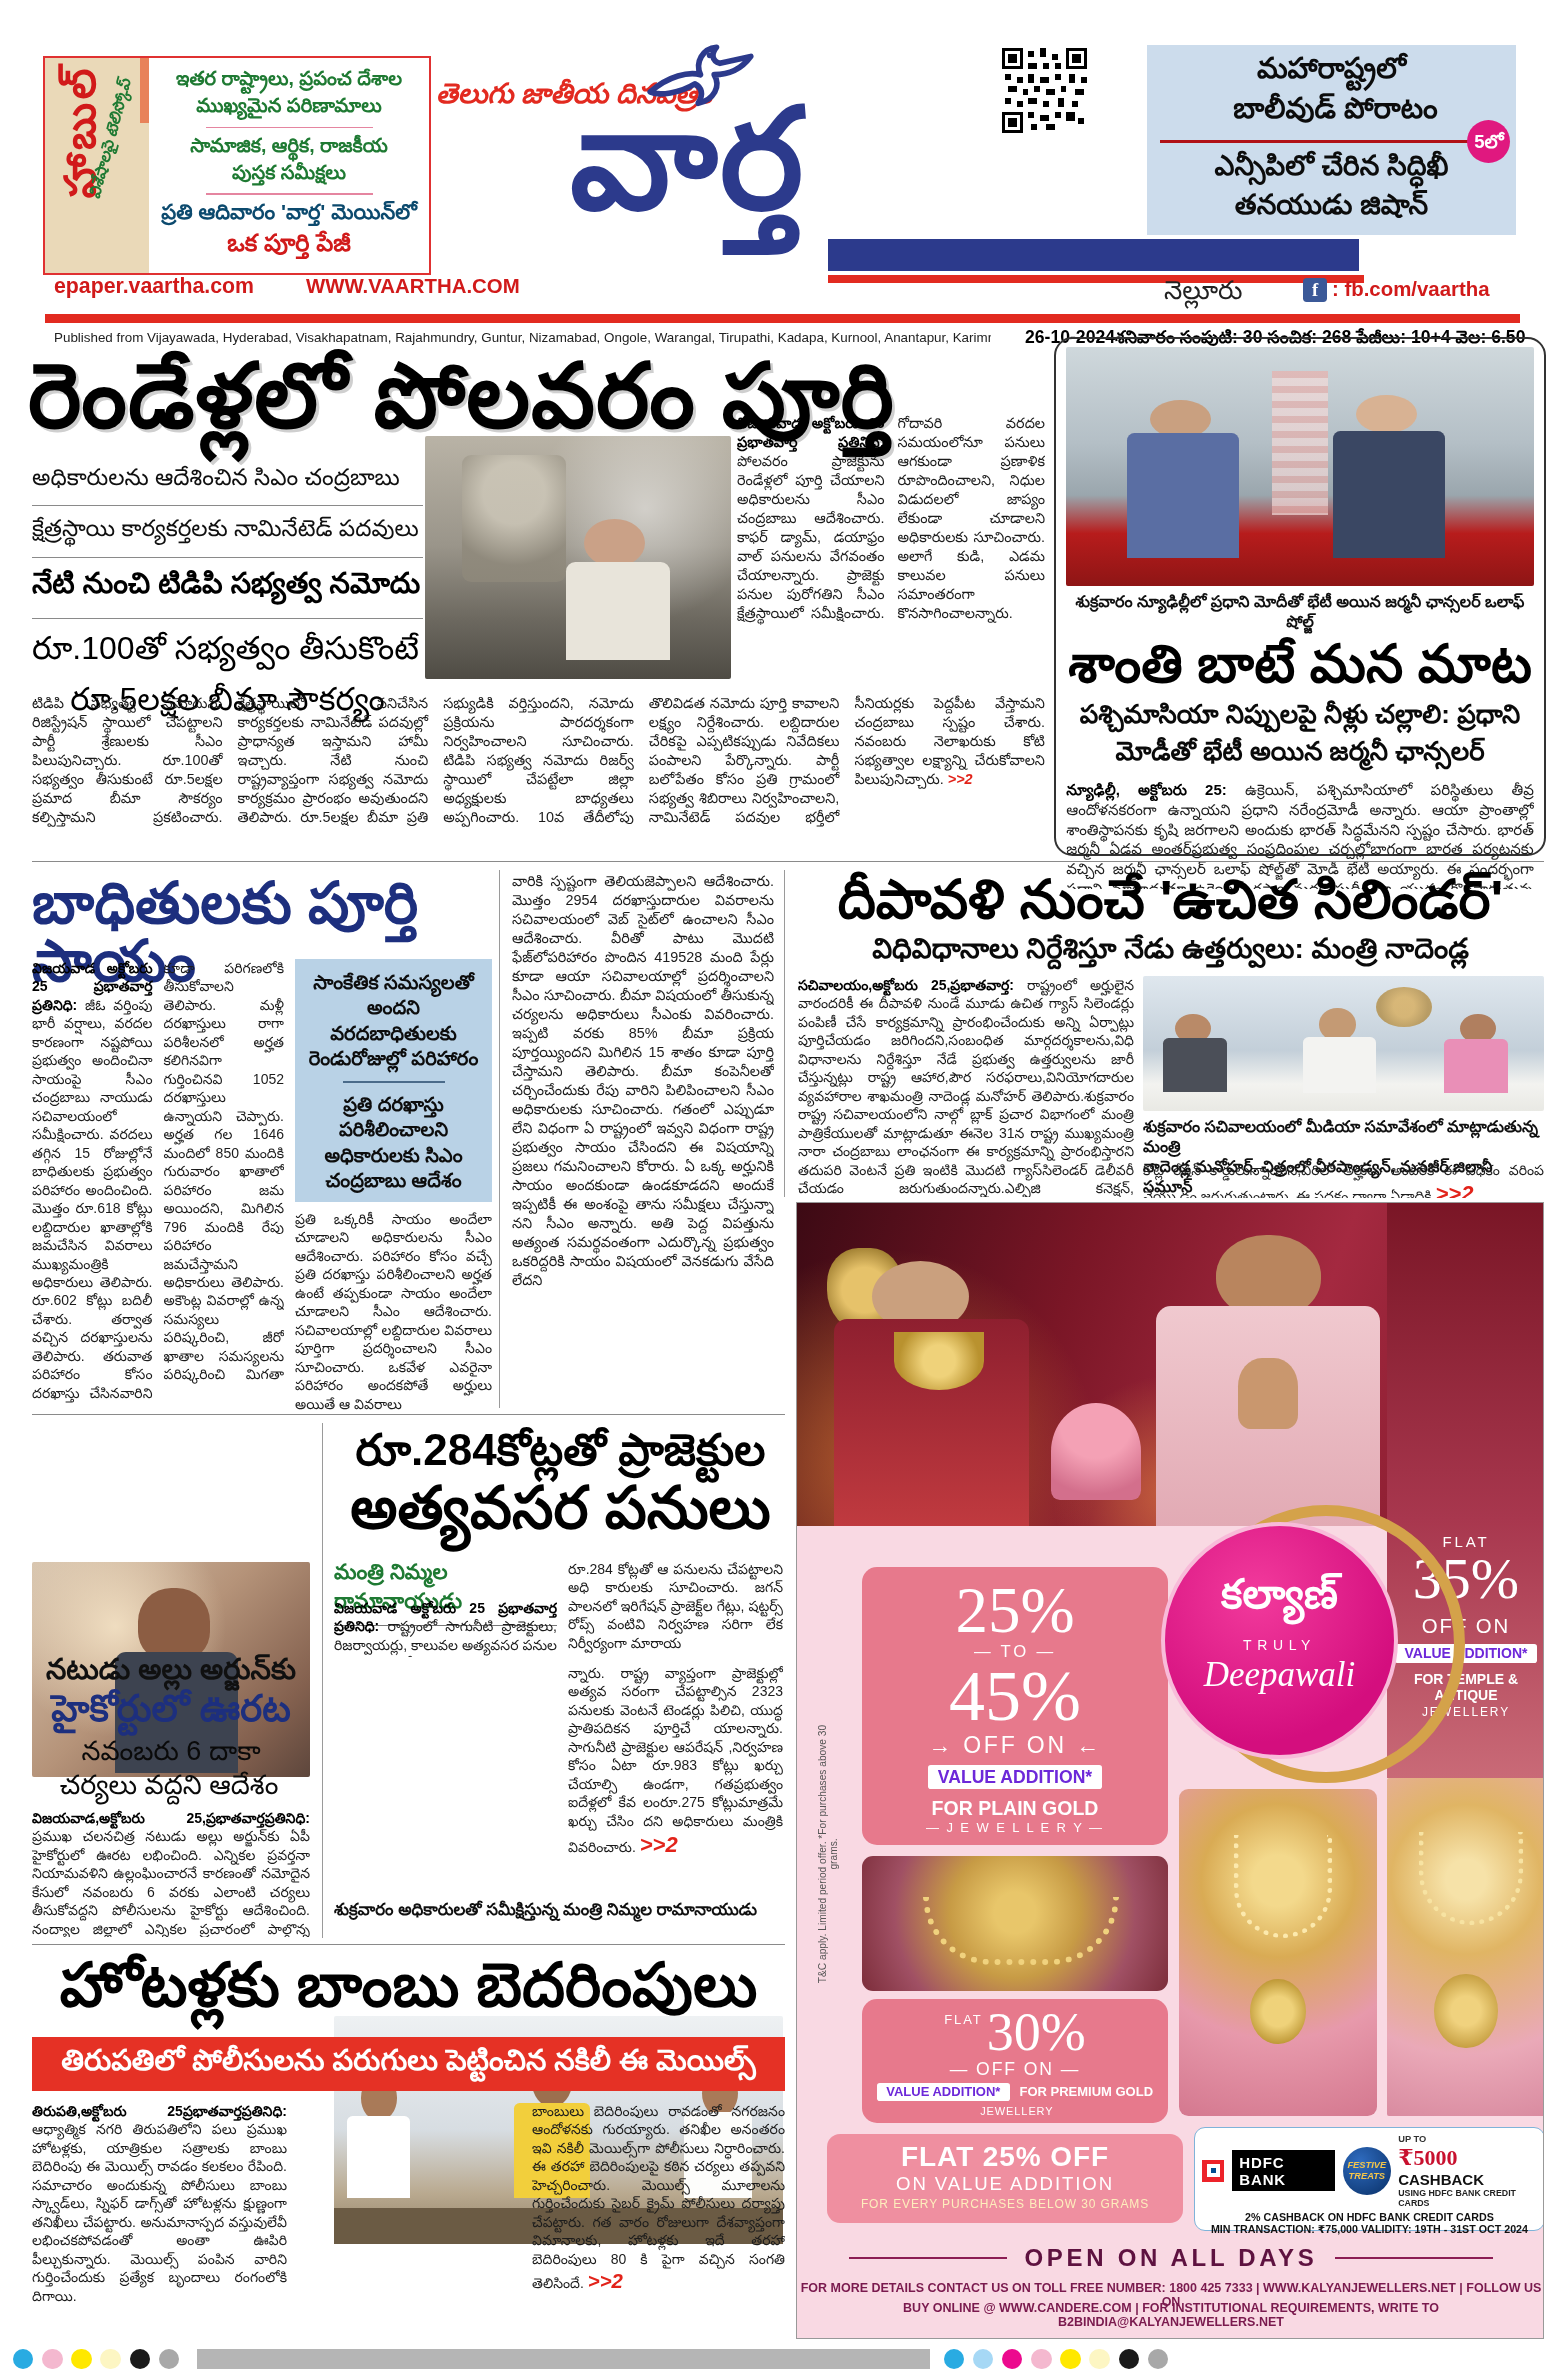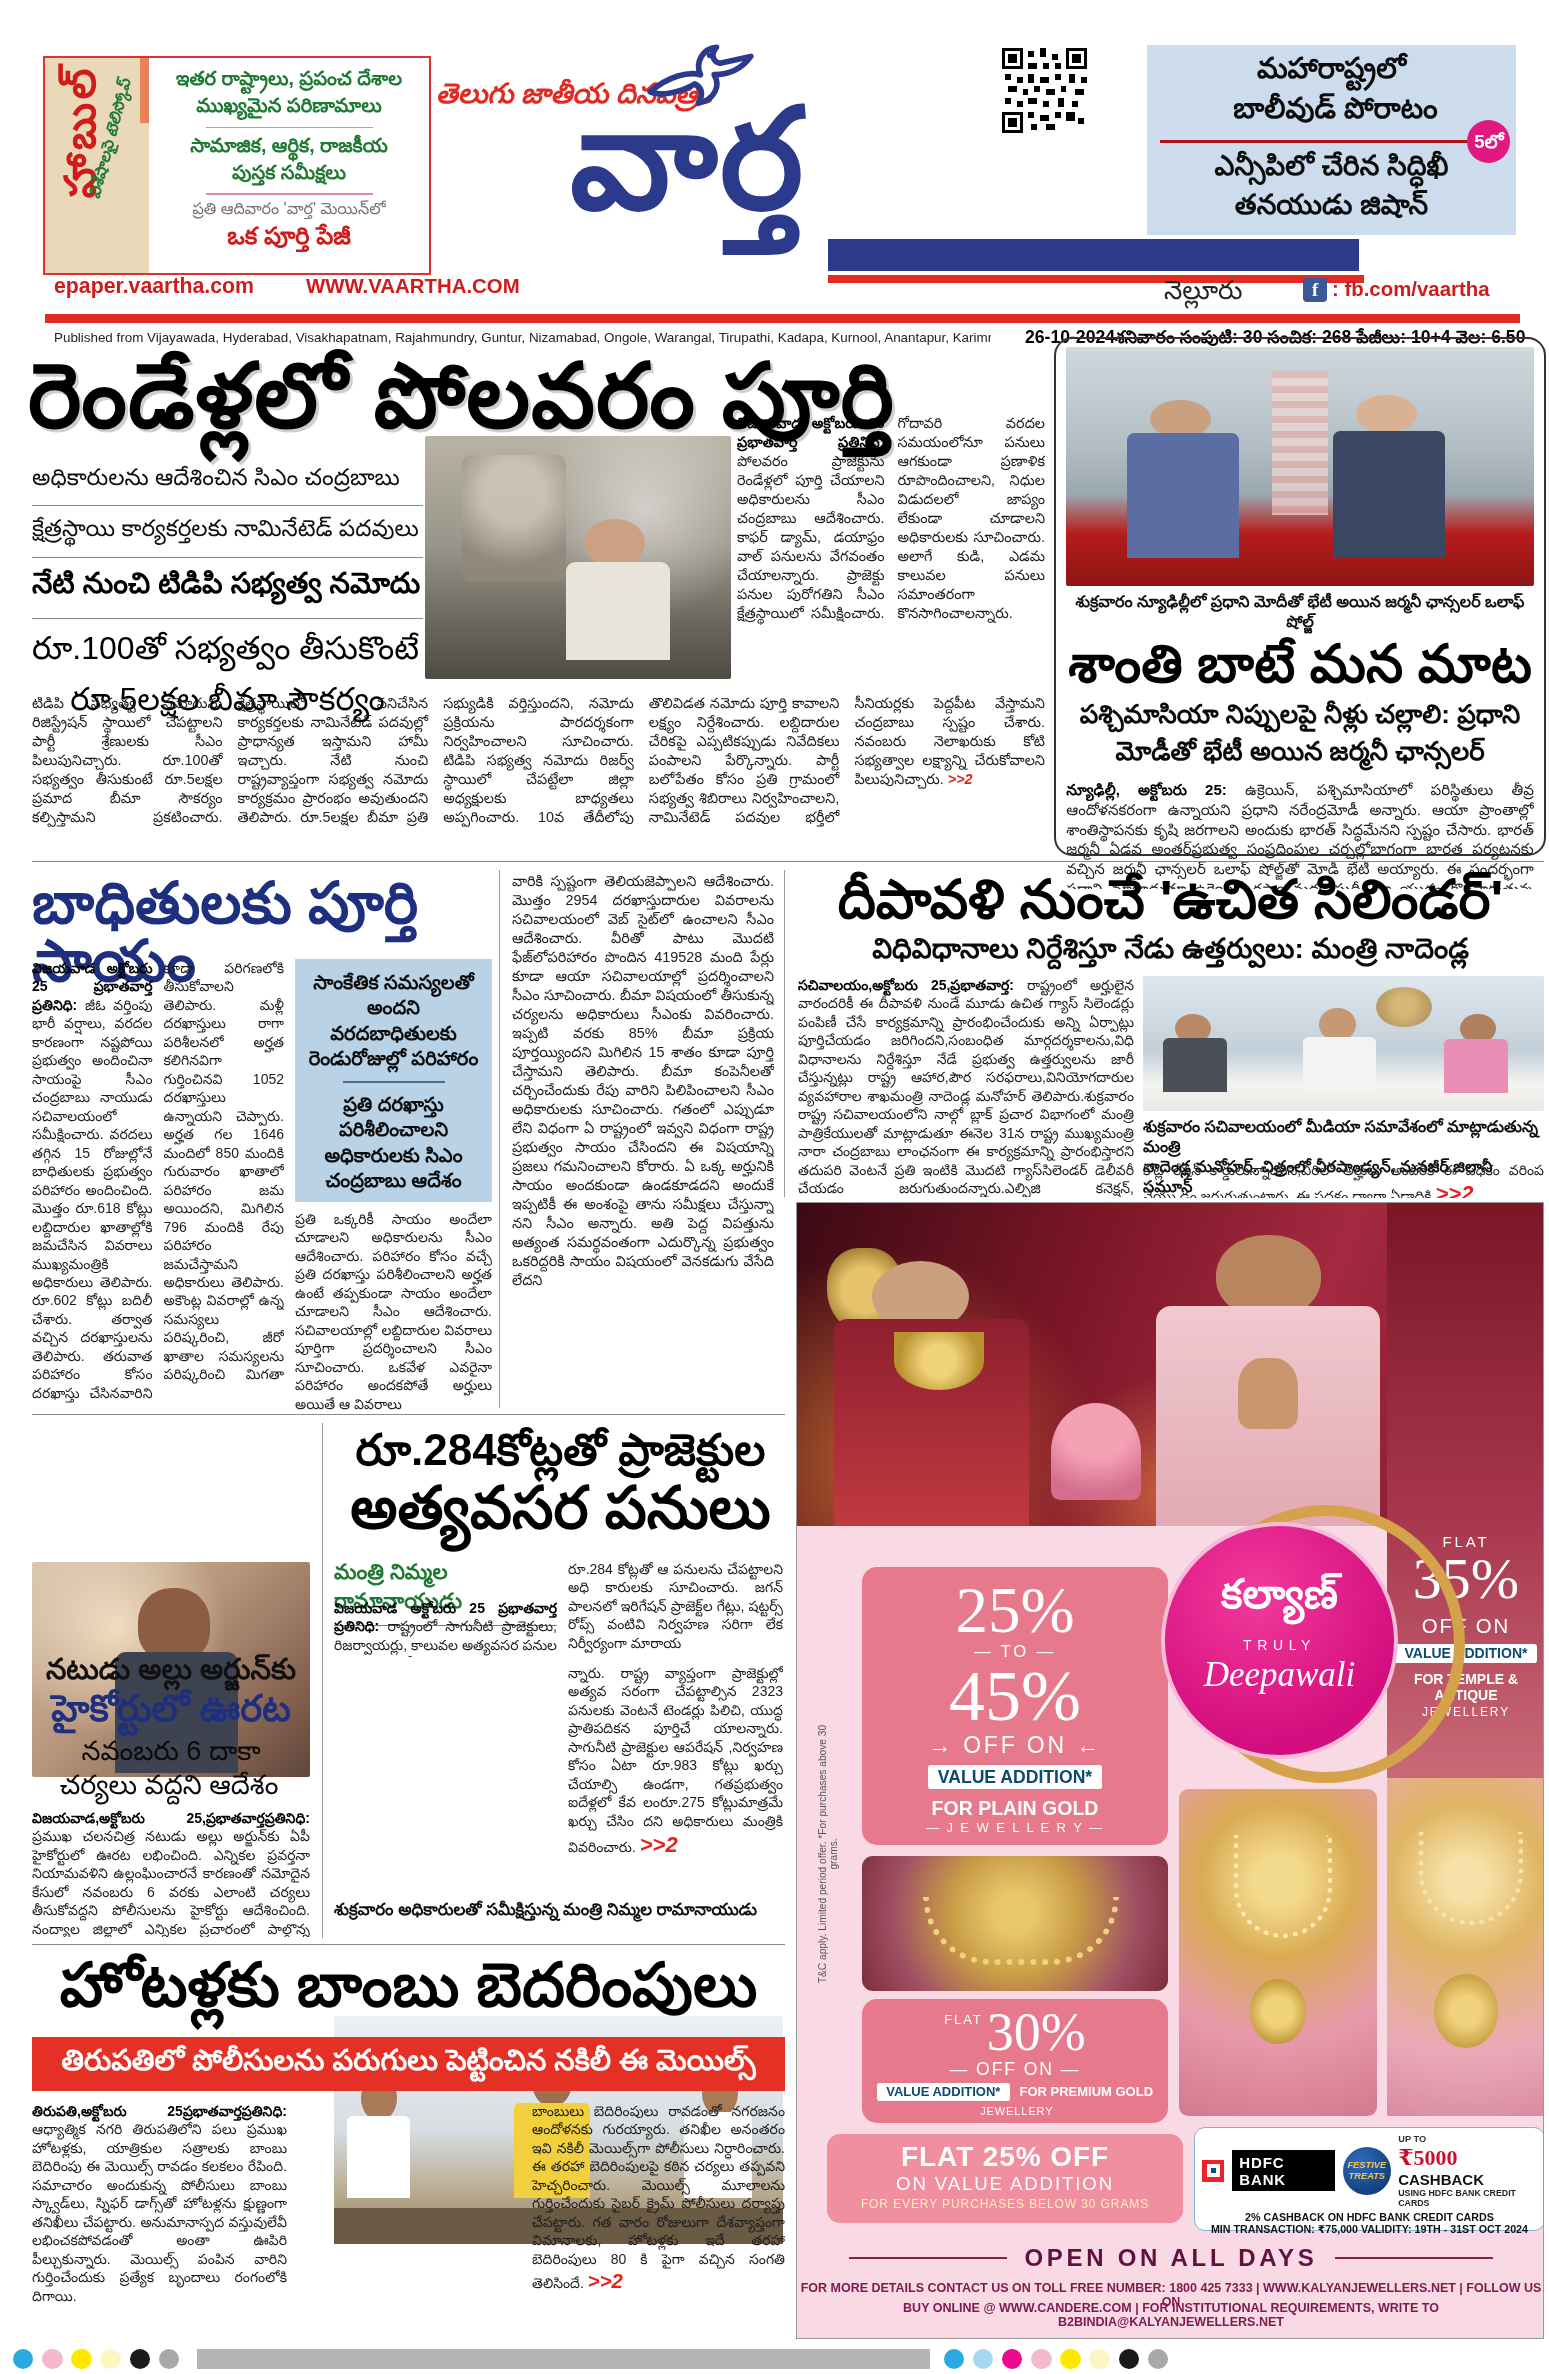--- a/index.html
+++ b/index.html
@@ -12,42 +12,42 @@
   .cols5{column-count:5;column-gap:15px;}
   .dateline{font-weight:bold;color:#000;}
   .jump{color:#e2231a;font-weight:bold;font-style:italic;white-space:nowrap;}
   .hrline{background:#8a8a8a;height:1.4px;}
   .vrline{background:#9a9a9a;width:1.4px;}
   .photo{background-size:cover;border-radius:1.9px;}
   .cap{font-weight:bold;font-size:16.7px;line-height:1.25;color:#101010;}
   .deckline{border-bottom:1.4px solid #8a8a8a;}
   .offer{background:#e7798c;border-radius:15px;color:#fff;text-align:center;overflow:hidden;}
   .serif{font-family:"Liberation Serif","DejaVu Serif",serif;}
-  .pill{display:inline-block;background:#fff;color:#0c4a6e;font-weight:bold;padding:1.9px 9.3px;border-radius:2.8px;}
+  .pill{display:inline-block;background:#fff;color:#6d28d9;font-weight:bold;padding:1.9px 9.3px;border-radius:2.8px;}
   .dot{width:20.4px;height:20.4px;border-radius:50%;display:inline-block;margin-right:4.6px;}
 </style>
 </head>
 <body>
 
 <div id="page">
 
   <div class="abs" style="left:43px;top:56px;width:384px;height:215px;border:2.3px solid #e03131;display:flex;">
     <div style="width:104px;background:#ead9b8;position:relative;overflow:hidden;">
       <div style="position:absolute;left:5.6px;top:7.4px;writing-mode:vertical-rl;transform:rotate(180deg);font-size:43px;font-weight:800;color:#d11a1a;letter-spacing:3.7px;">హాబుల్</div>
       <div style="position:absolute;left:54px;top:18.6px;writing-mode:vertical-rl;transform:rotate(195deg);font-size:16px;font-style:italic;color:#1f7a33;font-weight:bold;">విశేషాలపై టెలిస్కోప్</div>
       <div style="position:absolute;right:0;top:0;width:9.3px;height:65px;background:#e8825a;"></div>
     </div>
     <div style="flex:1;text-align:center;padding-top:9.3px;">
       <div style="color:#1f7a33;font-weight:bold;font-size:19.5px;">ఇతర రాష్ట్రాలు, ప్రపంచ దేశాల</div>
       <div style="color:#1f7a33;font-weight:bold;font-size:19.5px;">ముఖ్యమైన పరిణామాలు</div>
       <div style="width:167px;height:1.4px;background:#e585a0;margin:5.6px auto;"></div>
       <div style="color:#1f7a33;font-weight:bold;font-size:19.5px;">సామాజిక, ఆర్థిక, రాజకీయ</div>
       <div style="color:#1f7a33;font-weight:bold;font-size:19.5px;">పుస్తక సమీక్షలు</div>
       <div style="width:167px;height:1.4px;background:#e585a0;margin:5.6px auto;"></div>
-      <div style="color:#737373;font-weight:normal;font-size:16px;">ప్రతి ఆదివారం 'వార్త' మెయిన్‌లో</div>
+      <div style="color:#0c4a6e;font-weight:bold;font-size:21px;">ప్రతి ఆదివారం 'వార్త' మెయిన్‌లో</div>
       <div style="color:#d11a1a;font-weight:800;font-size:24px;">ఒక పూర్తి పేజీ</div>
     </div>
   </div>
 
   <div class="abs" style="left:54px;top:274px;color:#d11a1a;font-weight:bold;font-size:21.3px;">epaper.vaartha.com</div>
   <div class="abs" style="left:306px;top:275px;color:#d11a1a;font-weight:bold;font-size:20.4px;">WWW.VAARTHA.COM</div>
 
   <div class="abs" style="left:436px;top:78px;color:#e22a20;font-weight:bold;font-style:italic;font-size:28px;">తెలుగు జాతీయ దినపత్రిక</div>
 
   <div class="abs" style="left:570px;top:89px;font-size:141px;line-height:1;font-weight:800;color:#2c3a8c;letter-spacing:1.9px;">వార్త</div>

